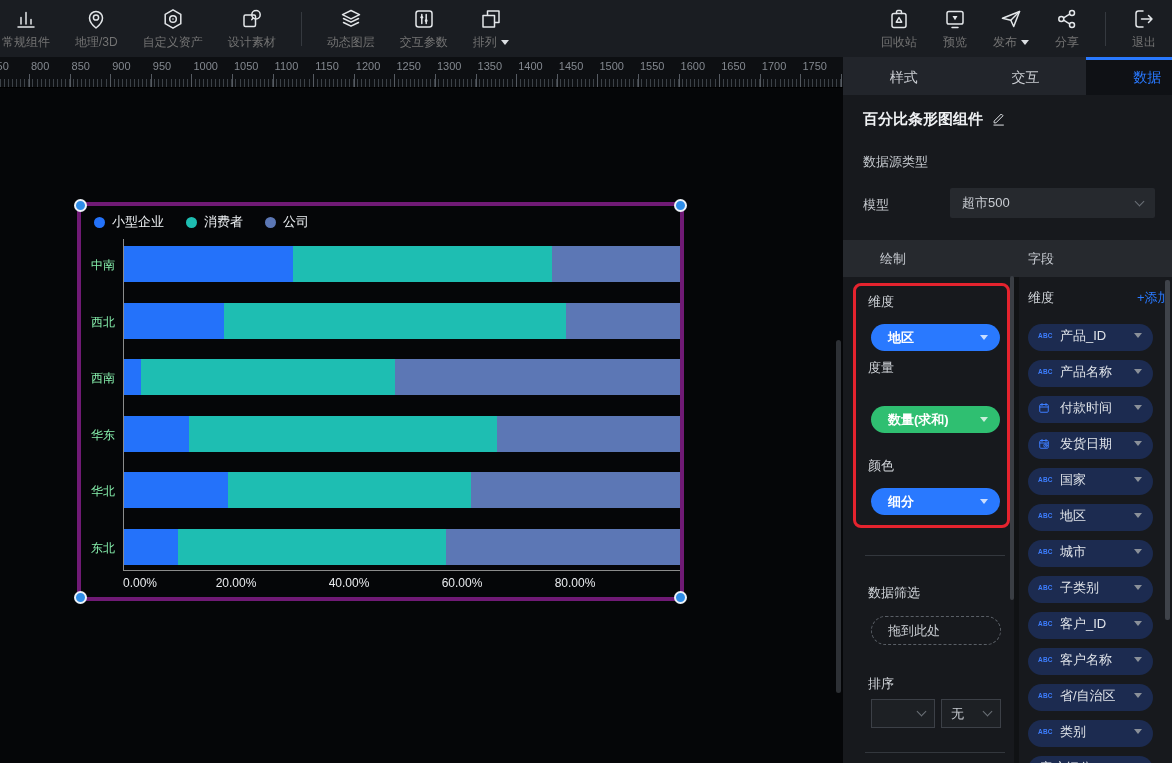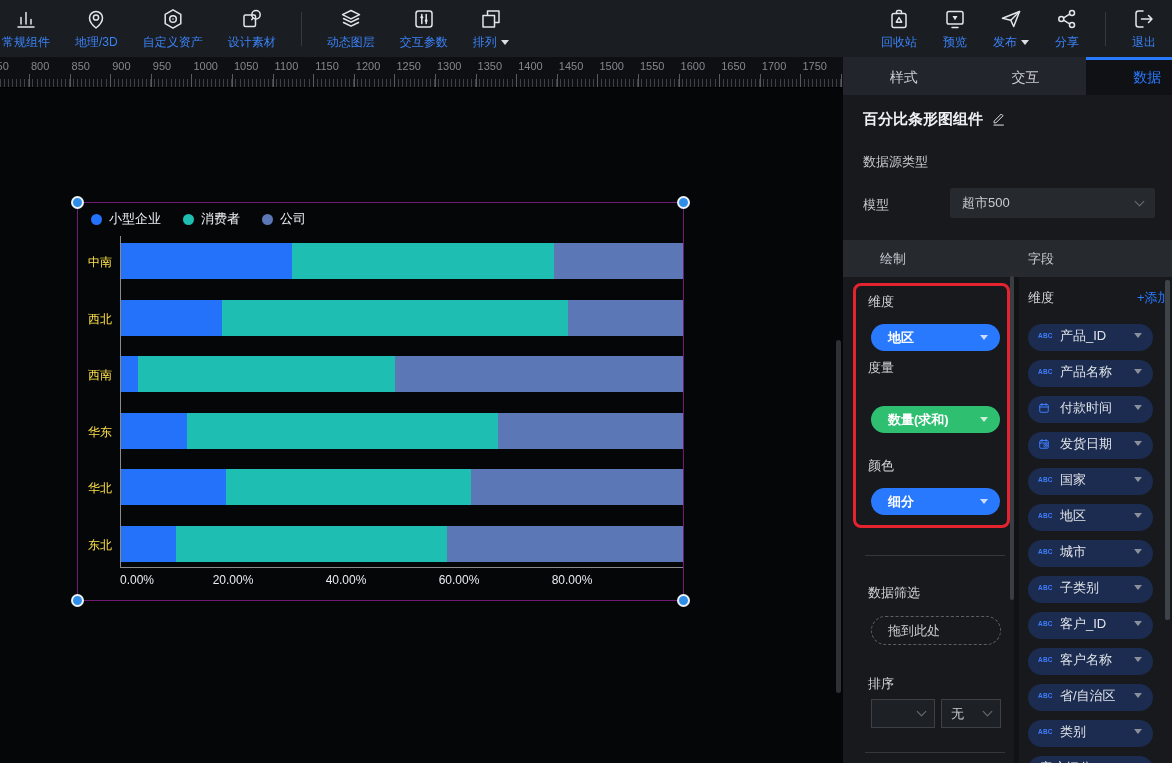--- a/index.html
+++ b/index.html
@@ -11,51 +11,51 @@
   .toolbar { position:absolute; left:0; top:0; width:1172px; height:57px;
     background:#1a1d22; display:flex; align-items:center; }
   .tb-group { display:flex; align-items:center; height:100%; }
   .tb-left { padding-left:2px; gap:25px; display:flex; }
   .tb-right { position:absolute; right:16px; top:0; gap:26px; display:flex; height:100%; }
   .tb-item { display:flex; flex-direction:column; align-items:center; justify-content:center;
     gap:3px; cursor:pointer; height:57px; }
   .tb-item .tb-icon { width:24px; height:24px; }
   .tb-icon svg { width:24px; height:24px; fill:none; stroke:#e3e6e9; stroke-width:1.5;
     stroke-linejoin:round; stroke-linecap:round; }
-  .tb-label { font-size:12px; color:#3b82f6; white-space:nowrap; display:flex; align-items:center; gap:3px;}
+  .tb-label { font-size:12px; color:#737373; white-space:nowrap; display:flex; align-items:center; gap:3px;}
   .tb-caret { width:0; height:0; border-left:4px solid transparent; border-right:4px solid transparent;
     border-top:5px solid #dcdfe3; display:inline-block; margin-left:1px;}
   .tb-sep { width:1px; height:34px; background:#35393f; align-self:center; }
 
   
   .ruler { position:absolute; left:0; top:57px; width:843px; height:31px; background:#0d0f12;
     overflow:hidden; border-bottom:1px solid #000; }
   .ruler-minor { position:absolute; left:0; bottom:0; width:100%; height:8px;
     background:repeating-linear-gradient(90deg,#3c4147 0 1px,transparent 1px 4.06px); }
   .ruler-num { position:absolute; top:3px; font-size:11px; color:#83888f; white-space:nowrap; }
   .ruler-major { position:absolute; bottom:0; width:1px; height:13px; background:#565b62; }
 
   
   .canvas { position:absolute; left:0; top:88px; width:843px; height:675px; background:#050608; }
   .canvas-scrollbar { position:absolute; left:836px; top:252px; width:5px; height:353px;
     background:#2d3035; border-radius:3px; cursor:pointer; }
 
   
   .sel-box { position:absolute; left:77px; top:114px; width:607px; height:399px;
-    border:1px solid #701a75; cursor:move; }
+    border:4px solid #701a75; cursor:move; }
   .sel-handle { position:absolute; width:13px; height:13px; border-radius:50%;
     background:#2e8de8; border:2px solid #edf2f8; cursor:pointer; }
   .h-tl{left:-7px;top:-7px;} .h-tr{right:-7px;top:-7px;} .h-bl{left:-7px;bottom:-7px;} .h-br{right:-7px;bottom:-7px;}
 
   .legend { position:absolute; left:13px; top:7px; display:flex; gap:22px; }
   .legend-item { display:flex; align-items:center; gap:7px; cursor:pointer; }
   .legend-dot { width:11px; height:11px; border-radius:50%; }
   .legend-text { font-size:13px; color:#eef1f4; }
 
-  .cat-label { position:absolute; width:34px; text-align:right; font-size:12px; color:#fde047; }
+  .cat-label { position:absolute; width:34px; text-align:right; font-size:12px; color:#86efac; }
   .bar-row { position:absolute; left:42px; right:0; display:flex; }
   .bar-seg { height:100%; }
   .axis-v { position:absolute; left:42px; top:33px; width:1px; height:331px; background:#8b8b8b; }
   .axis-h { position:absolute; left:42px; right:0; top:364px; height:1px; background:#8b8b8b; }
   .x-tick { position:absolute; top:370px; font-size:12px; color:#e9ebee; white-space:nowrap; }
 
   
   .panel-tabs { position:absolute; left:843px; top:57px; width:365px; height:38px; display:flex;
     background:#22252b; }
   .panel-tab { flex:1; display:flex; align-items:center; justify-content:center; font-size:14px;

